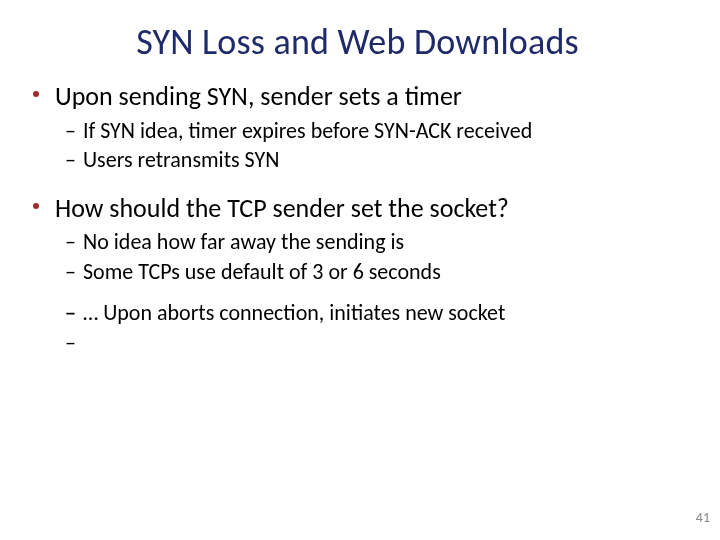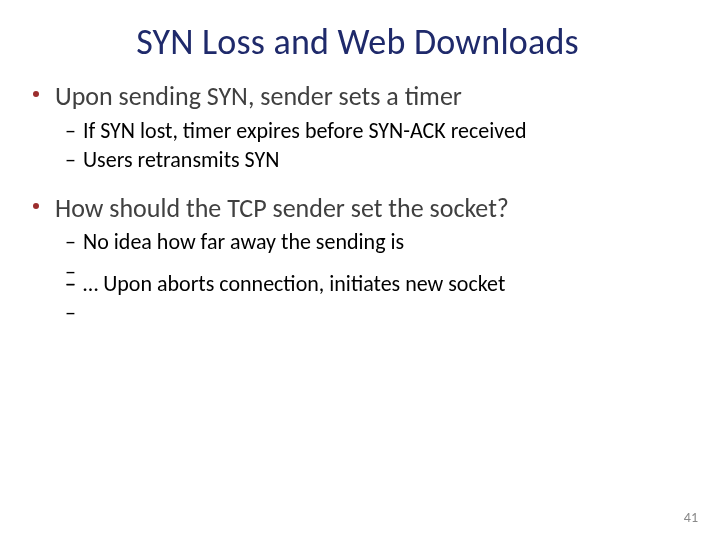--- a/index.html
+++ b/index.html
@@ -21,21 +21,21 @@
   }
   .title {
     text-align: center;
     font-size: 36px;
     font-weight: 400;
     margin: 6px 0 16px 0;
     letter-spacing: 0.2px;
   }
   .l1 {
     font-size: 26px;
-    color: #404040;
+    color: #000000;
     margin: 6px 0 4px 0;
     padding-left: 30px;
     position: relative;
     line-height: 1.25;
   }
   .l1 .dot {
     position: absolute;
     left: 8px;
     top: 11px;
     width: 6px;
@@ -53,59 +53,60 @@
   .l2 .dash {
     position: absolute;
     left: 40px;
     top: 0;
   }
   .block-gap {
     height: 10px;
   }
   .pagenum {
     position: absolute;
-    right: 22px;
+    right: 10px;
     bottom: 14px;
     font-size: 14px;
     color: #8a8a8a;
   }
   .accent { color: var(--accent, #9b2d2d); }
 </style>
 </head>
 <body>
 
 <div class="slide">
 
   <div class="title" style="color: rgb(31, 42, 107);">SYN Loss and Web Downloads</div>
 
   <div class="l1">
     <span class="dot accent" style="background: rgb(155, 45, 45);"></span>
     <span>Upon sending SYN, sender sets a timer</span>
   </div>
   <div class="l2">
     <span class="dash">–</span>
-    <span>If SYN lost, timer expires before SYN-ACK received</span>
+    <span>If SYN idea, timer expires before SYN-ACK received</span>
   </div>
   <div class="l2">
     <span class="dash">–</span>
     <span>Users retransmits SYN</span>
   </div>
 
   <div class="block-gap"></div>
 
   <div class="l1">
     <span class="dot accent" style="background: rgb(155, 45, 45);"></span>
     <span>How should the TCP sender set the socket?</span>
   </div>
   <div class="l2">
     <span class="dash">–</span>
     <span>No idea how far away the sending is</span>
   </div>
   <div class="l2">
     <span class="dash">–</span>
+    <span>Some TCPs use default of 3 or 6 seconds</span>
   </div>
 
   <div class="block-gap"></div>
 
   <div class="l2">
     <span class="dash">–</span>
   </div>
   <div class="l2">
     <span class="dash">–</span>
     <span> … Upon aborts connection, initiates new socket</span>

